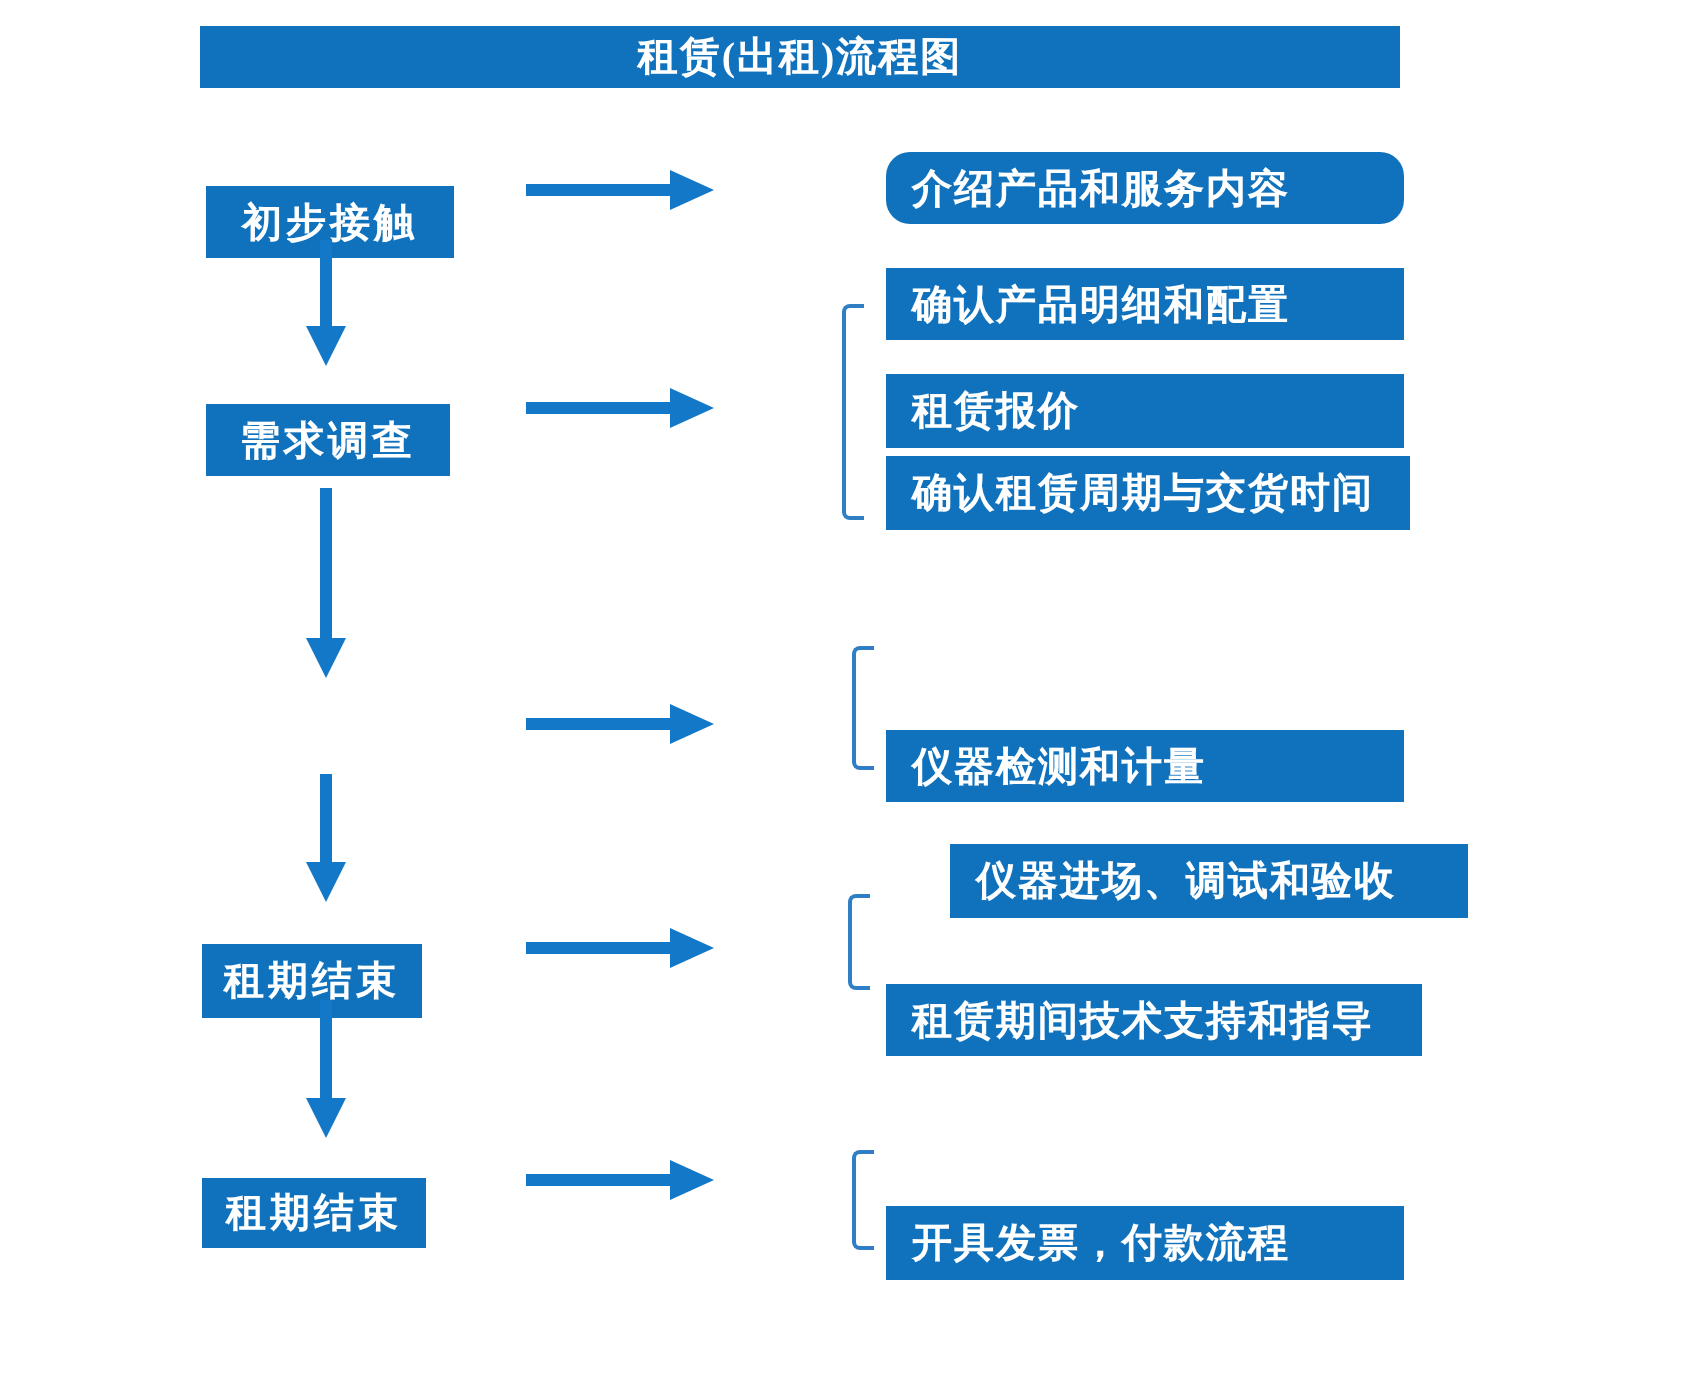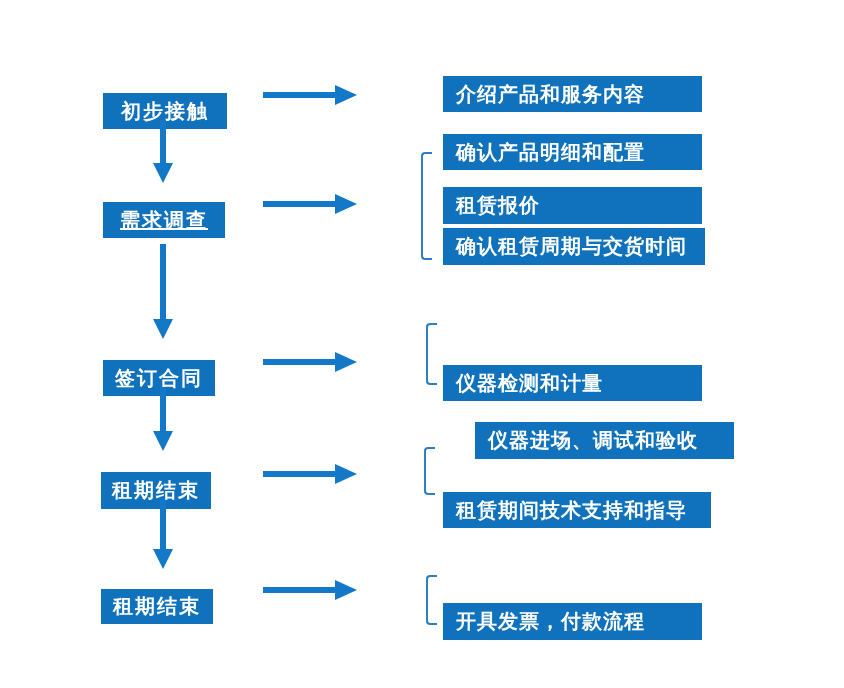--- a/index.html
+++ b/index.html
@@ -39,24 +39,24 @@
     border-bottom: 2px solid #2E7FC4;
     border-radius: 4px 0 0 4px;
     box-sizing: border-box;
   }
 </style>
 </head>
 <body>
 
 <div class="canvas">
 
+  <div class="title-bar">租赁(出租)流程图</div>
 
   <div class="box lbox" style="left:103px; top:77px;  width:124px; height:36px;">初步接触</div>
-  <div class="box lbox" style="left:103px; top:186px; width:122px; height:36px;text-decoration:underline;">需求调查</div>
-  <div class="box lbox" style="left:103px; top:344px; width:112px; height:36px;">签订合同</div>
+  <div class="box lbox" style="left:103px; top:186px; width:122px; height:36px;">需求调查</div>
   <div class="box lbox" style="left:101px; top:456px; width:110px; height:37px;">租期结束</div>
   <div class="box lbox" style="left:101px; top:573px; width:112px; height:35px;">租期结束</div>
 
   <svg class="arrow" style="left:263px; top:85px;" width="94" height="20">
       <rect x="0" y="7" width="74" height="6"></rect>
       <polygon points="72,0 94,10 72,20"></polygon>
     </svg>
   <svg class="arrow" style="left:263px; top:194px;" width="94" height="20">
       <rect x="0" y="7" width="74" height="6"></rect>
       <polygon points="72,0 94,10 72,20"></polygon>
@@ -89,21 +89,21 @@
   <svg class="arrow" style="left:153px; top:500px;" width="20" height="69">
       <rect x="7" y="0" width="6" height="51"></rect>
       <polygon points="0,49 20,49 10,69"></polygon>
     </svg>
 
   <div class="bracket" style="left:421px; top:152px; width:11px; height:108px;"></div>
   <div class="bracket" style="left:426px; top:323px; width:11px; height:62px;"></div>
   <div class="bracket" style="left:424px; top:447px; width:11px; height:48px;"></div>
   <div class="bracket" style="left:426px; top:575px; width:11px; height:50px;"></div>
 
-  <div class="box rbox" style="left:443px; top:76px;  width:259px; height:36px;">介绍产品和服务内容</div>
+  <div class="box rbox" style="left:443px; top:76px;  width:259px; height:36px;border-radius:12px;">介绍产品和服务内容</div>
 
   <div class="box rbox" style="left:443px; top:134px; width:259px; height:36px;">确认产品明细和配置</div>
   <div class="box rbox" style="left:443px; top:187px; width:259px; height:37px;">租赁报价</div>
   <div class="box rbox" style="left:443px; top:228px; width:262px; height:37px;">确认租赁周期与交货时间</div>
 
   <div class="box rbox" style="left:443px; top:365px; width:259px; height:36px;">仪器检测和计量</div>
 
   <div class="box rbox" style="left:443px; top:422px; width:259px; height:37px;margin-left:32px;">仪器进场、调试和验收</div>
   <div class="box rbox" style="left:443px; top:492px; width:268px; height:36px;">租赁期间技术支持和指导</div>
 

